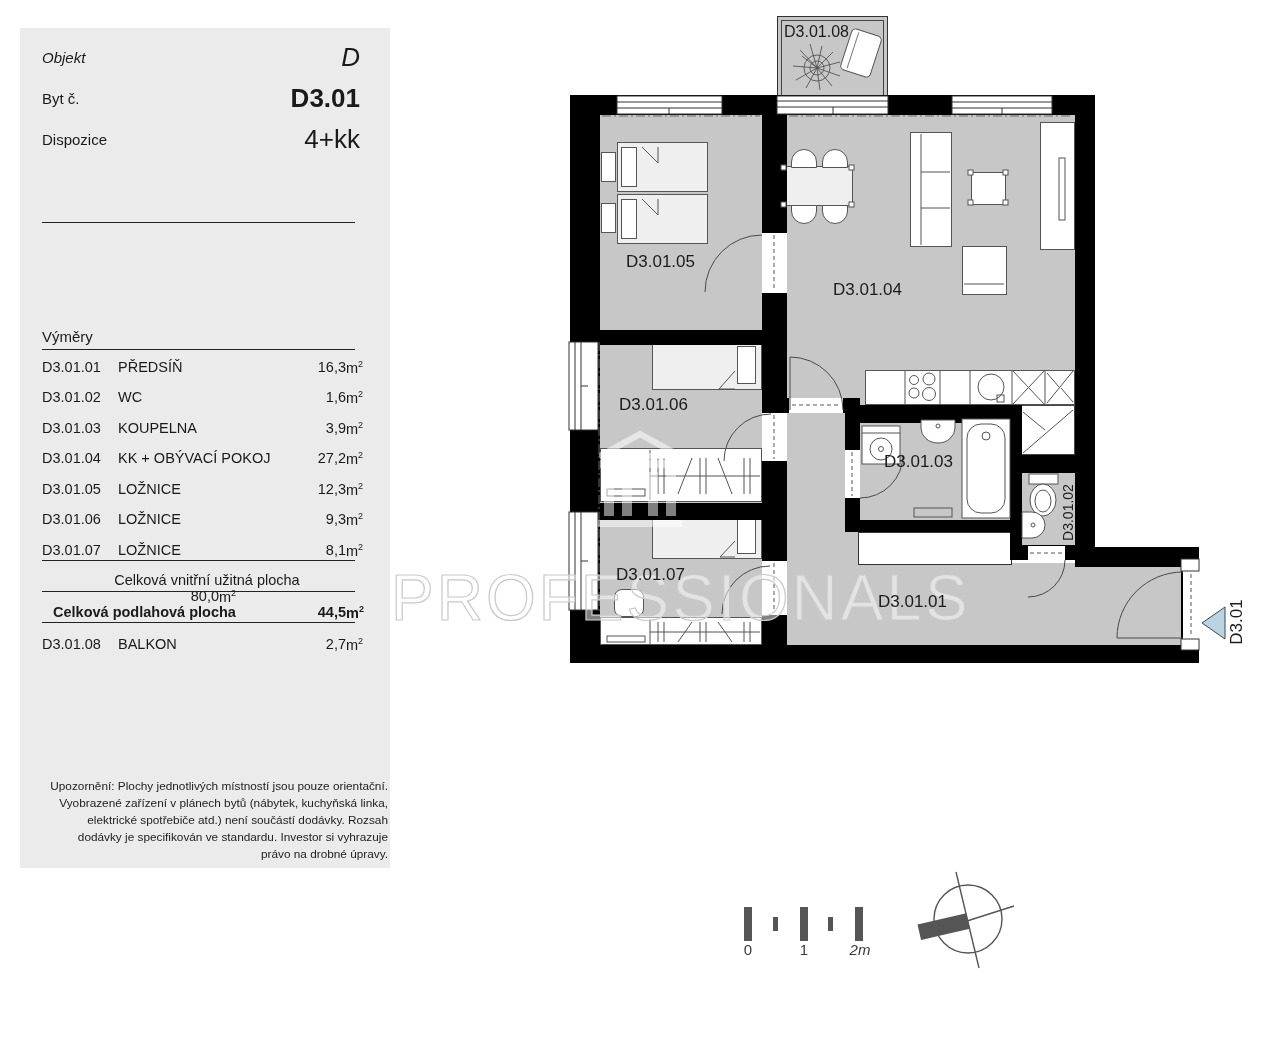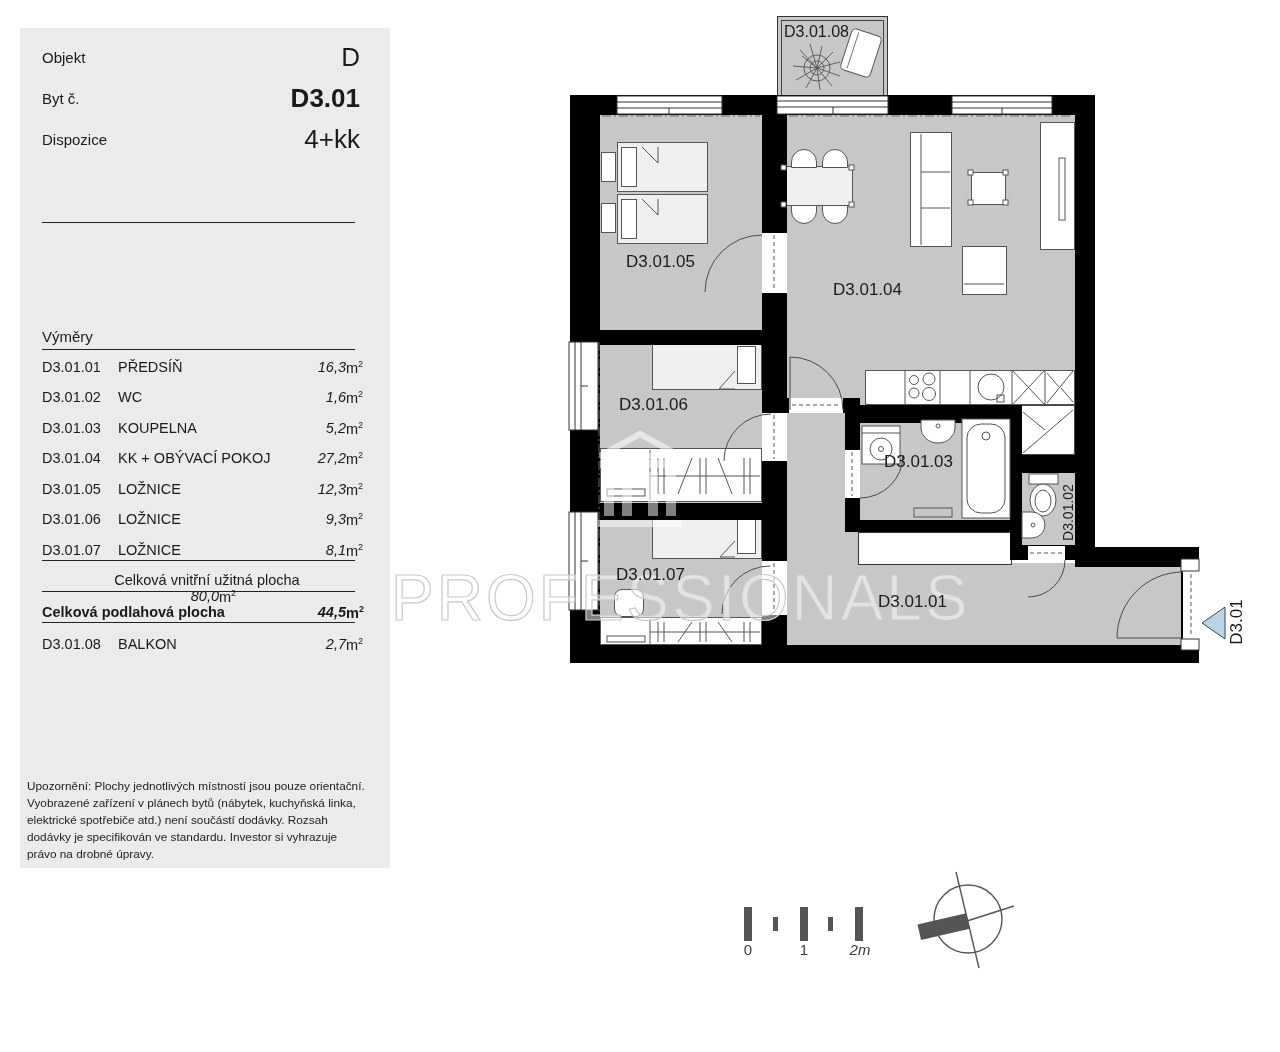--- a/index.html
+++ b/index.html
@@ -12,25 +12,25 @@
   .hlabel{font-size:15px;}
   .hvalue{font-size:26px;}
   .hvalue.bold{font-weight:bold;}
   .rule{position:absolute;left:22px;width:313px;height:0;border-top:1.5px solid #222;}
   .ttitle{position:absolute;left:22px;font-size:15px;}
   .trow{position:absolute;left:22px;right:18px;height:18px;display:flex;align-items:center;font-size:14.5px;}
   .tcode{width:76px;flex:none;}
   .tname{flex:1;}
   .tlabel{flex:1;}
   .tval{flex:none;display:flex;width:76px;justify-content:flex-end;}
-  .tnum{text-align:left;font-style:italic;}
+  .tnum{text-align:left;}
   .tunit{width:26px;text-align:left;}
   sup{font-size:9px;}
-  .boldrow{font-weight:bold;}
-  #disclaimer{position:absolute;left:7px;top:750px;width:338px;font-size:11.8px;line-height:1.45;color:#222;}
+  .boldrow{font-weight:bold;margin-left:11px;}
+  #disclaimer{position:absolute;left:30px;top:750px;width:338px;font-size:11.8px;line-height:1.45;color:#222;text-align:right;}
   
   .room{position:absolute;background:#c7c7c7;z-index:3;}
   .wall{position:absolute;background:#000;z-index:6;}
   .furn{position:absolute;background:#fff;border:1px solid #555;box-sizing:border-box;z-index:4;}
   .furn.grayfill{background:#efefef;}
   #plan-svg{position:absolute;left:0;top:0;z-index:8;}
   .roomlabel{position:absolute;font-size:17px;color:#1c1c1c;z-index:12;white-space:nowrap;}
   .vlabel{transform:rotate(-90deg);text-align:center;}
   #watermark{position:absolute;left:391px;top:561px;z-index:10;font-size:64px;letter-spacing:3px;
              color:rgba(255,255,255,0.5);-webkit-text-stroke:1.2px #c9c9c9;white-space:nowrap;}
@@ -40,21 +40,21 @@
   #balcony-label{position:absolute;left:6px;top:6px;font-size:16px;color:#1c1c1c;z-index:12;}
   .chair-line{position:absolute;left:6px;top:2px;bottom:2px;width:0;border-left:1px solid #777;}
   .scalelabel{position:absolute;font-size:15px;color:#3a3a3a;z-index:5;text-align:center;}
 </style>
 </head>
 <body>
 
 <div id="page">
 
   <div id="sidebar" class="abs">
-    <div class="hrow" style="top:14px;">
+    <div class="hrow" style="top:14px;font-style:italic;">
       <span class="hlabel">Objekt</span>
       <span class="hvalue">D</span>
     </div>
     <div class="hrow" style="top:55px;">
       <span class="hlabel">Byt č.</span>
       <span class="hvalue bold">D3.01</span>
     </div>
     <div class="hrow" style="top:96px;">
       <span class="hlabel">Dispozice</span>
       <span class="hvalue">4+kk</span>
@@ -77,21 +77,21 @@
       <span class="tname">WC</span>
       <span class="tval">
           <span class="tnum">1,6</span>
           <span class="tunit"><span>m</span><sup>2</sup></span>
         </span>
     </div>
     <div class="trow" style="top:391px;">
       <span class="tcode">D3.01.03</span>
       <span class="tname">KOUPELNA</span>
       <span class="tval">
-          <span class="tnum">5,2</span>
+          <span class="tnum">3,9</span>
           <span class="tunit"><span>m</span><sup>2</sup></span>
         </span>
     </div>
     <div class="trow" style="top:421px;">
       <span class="tcode">D3.01.04</span>
       <span class="tname">KK + OBÝVACÍ POKOJ</span>
       <span class="tval">
           <span class="tnum">27,2</span>
           <span class="tunit"><span>m</span><sup>2</sup></span>
         </span>

